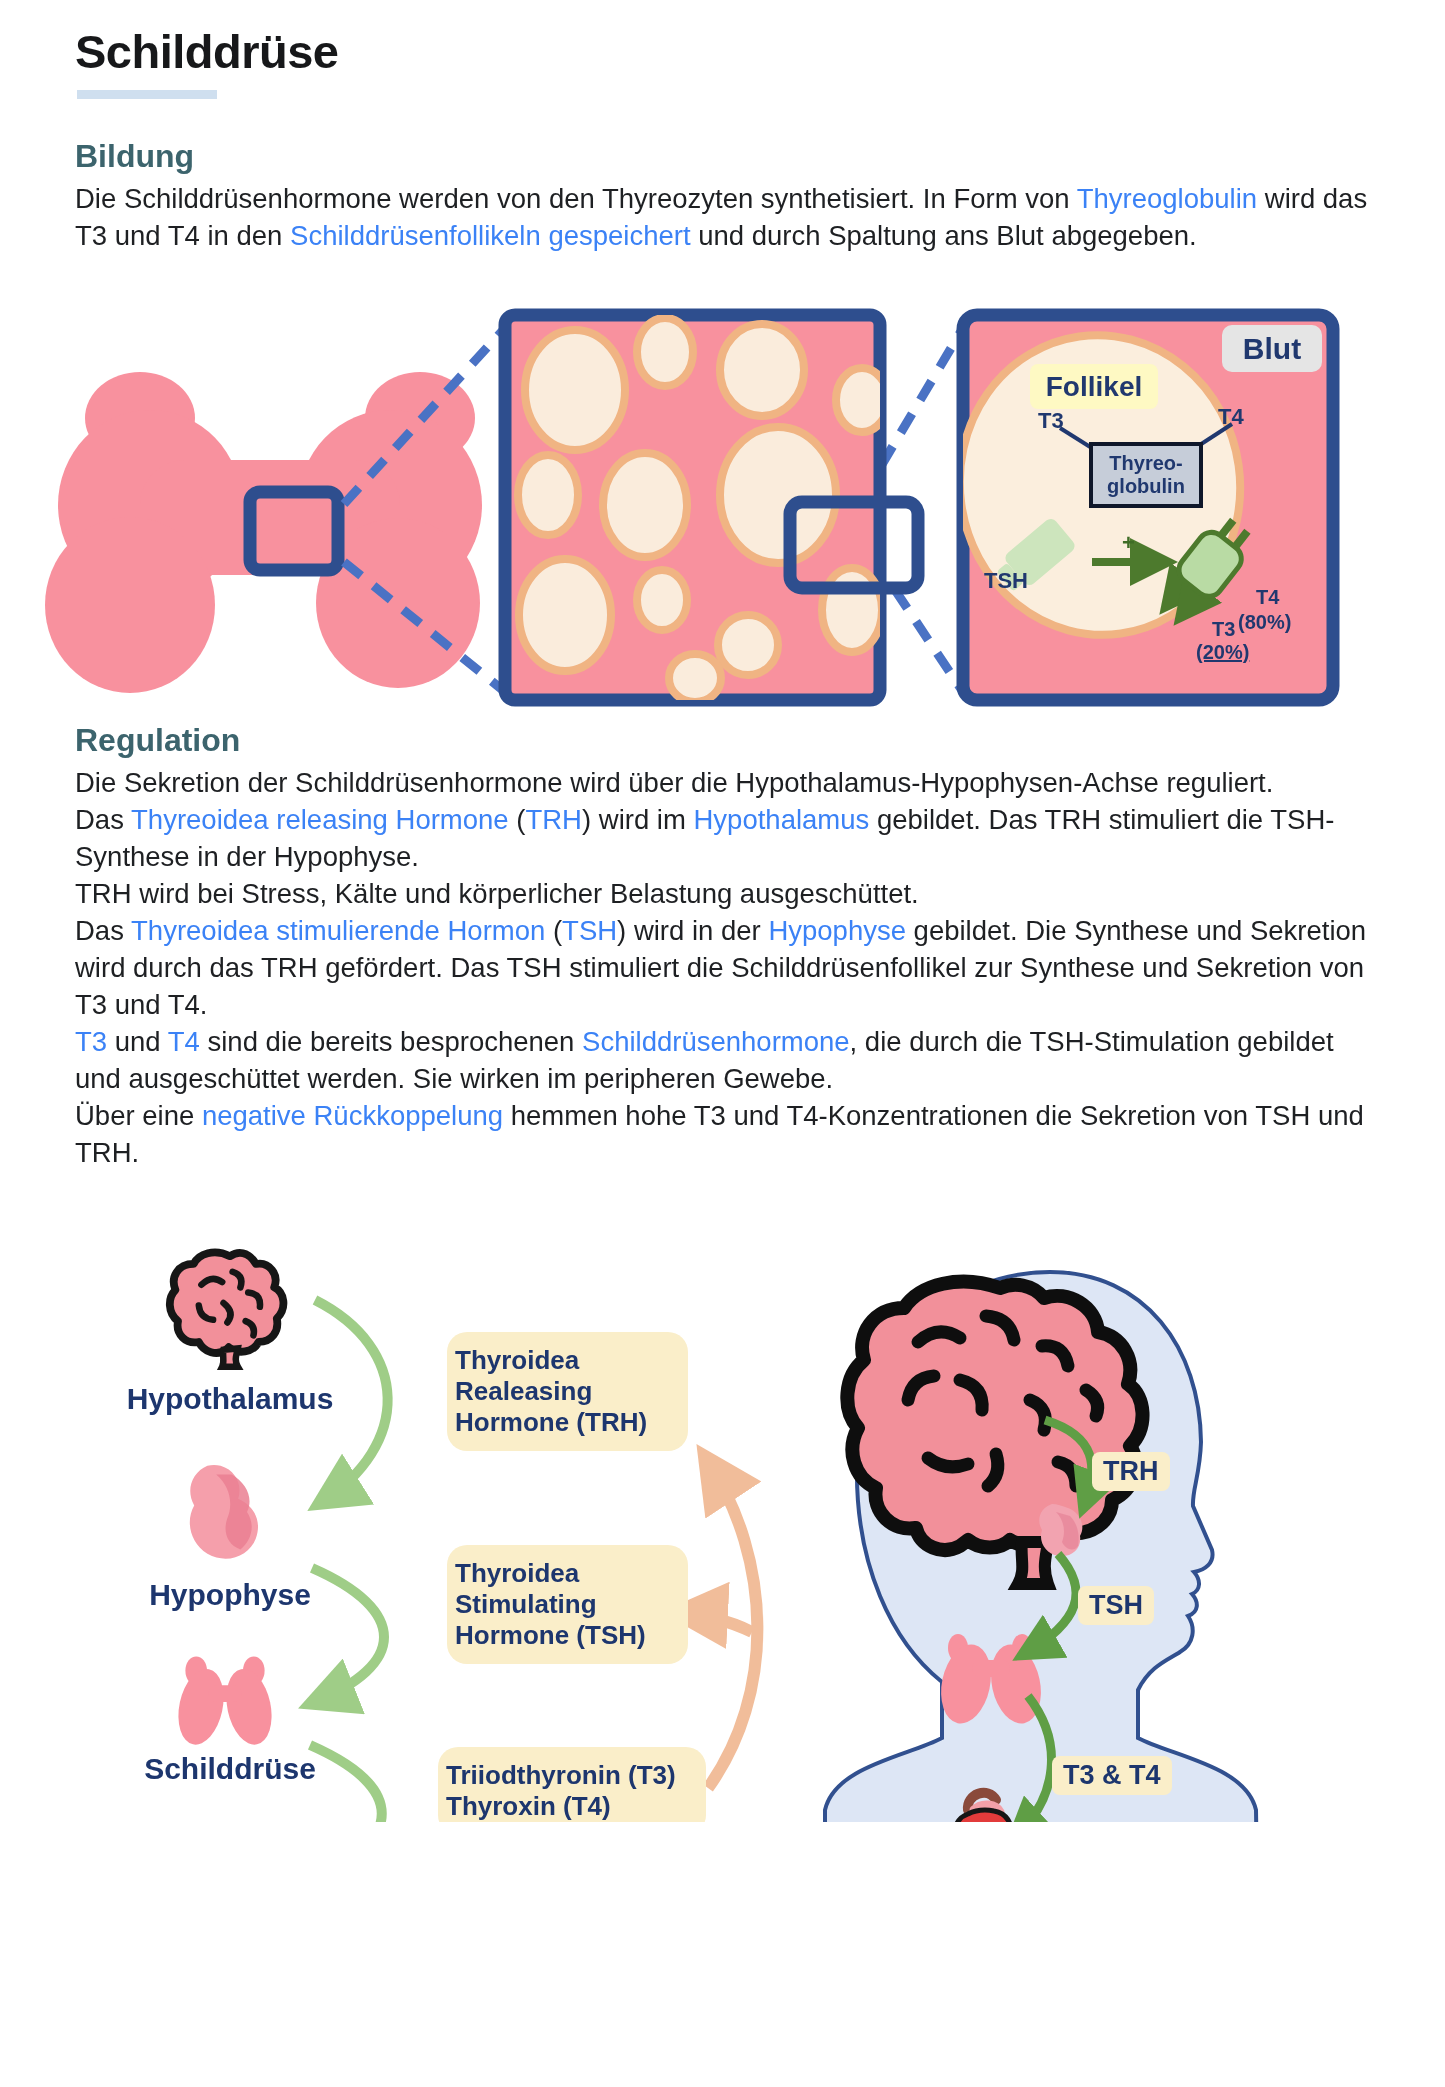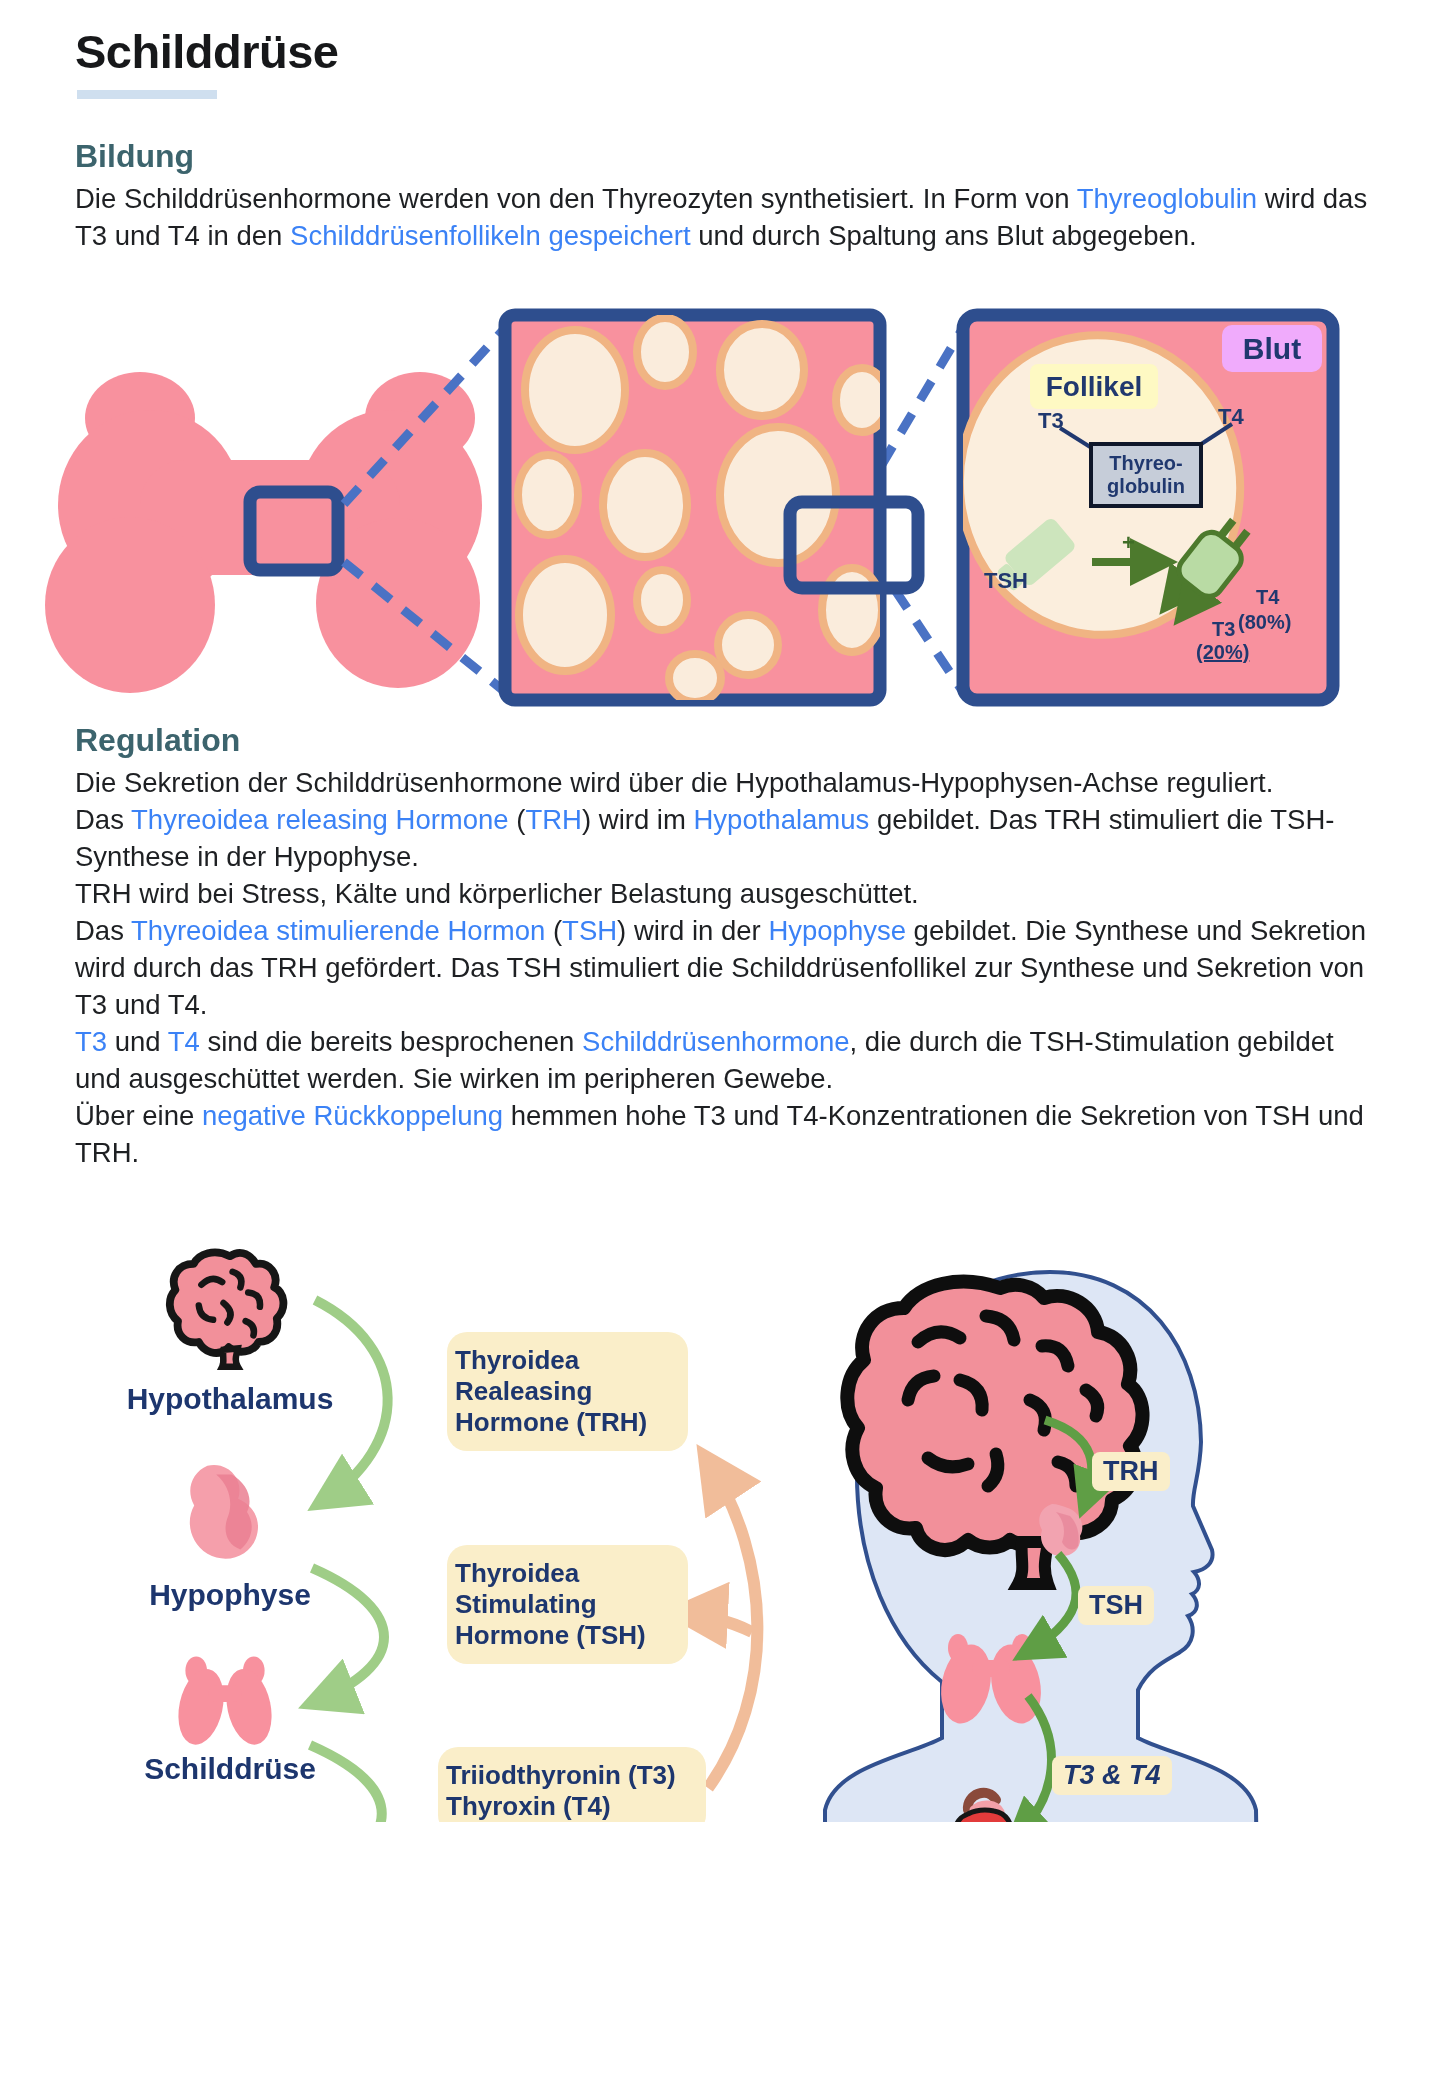--- a/index.html
+++ b/index.html
@@ -7,21 +7,21 @@
         font-family:"Liberation Sans", sans-serif;overflow:hidden;}
   .abs{position:absolute;}
   
   .doc-title{left:75px;top:24px;font-size:47px;font-weight:bold;color:#17181a;letter-spacing:-0.5px;}
   .title-underline{left:77px;top:90px;width:140px;height:9px;background:#cfdfef;}
   .section-heading{font-size:32px;font-weight:bold;color:#3c646d;}
   .body-text{width:1300px;font-size:27.5px;line-height:37px;color:#1e2023;}
   .body-text b{font-weight:normal;color:#3b82f6;}
   
   .chip{display:flex;align-items:center;justify-content:center;font-weight:bold;color:#20386f;}
-  .chip-blut{left:1222px;top:25px;width:100px;height:47px;background:#f0abfc;border-radius:10px;font-size:30px;}
+  .chip-blut{left:1222px;top:25px;width:100px;height:47px;background:#e5e5e5;border-radius:10px;font-size:30px;}
   .chip-follikel{left:1030px;top:64px;width:128px;height:45px;background:#fef9c3;border-radius:8px;font-size:28px;}
   .mini-label{font-size:22px;font-weight:bold;color:#20386f;}
   .tg-box{left:1089px;top:142px;width:102px;background:#c6cdd9;border:4px solid #0f172a;
           color:#20386f;font-size:20px;font-weight:bold;text-align:center;line-height:1.15;padding:6px 2px;}
   .pct-label{font-size:20px;font-weight:bold;color:#20386f;}
   .plus-label{font-size:22px;font-weight:bold;color:#3f6d26;}
   
   .node-label{font-size:30px;font-weight:bold;color:#1d366e;text-align:center;}
   .hormone-box{background:#faeec9;border-radius:20px;padding:13px 8px;text-align:left;
                font-size:26px;line-height:31px;font-weight:bold;color:#1d366e;}
@@ -286,21 +286,21 @@
       </g>
 
       <g fill="none" stroke="#5f9e45" stroke-width="9">
         <path d="M 245 170 C 296 186, 299 216, 284 256" marker-end="url(#mGreen)"></path>
         <path d="M 258 304 C 290 340, 280 372, 224 404" marker-end="url(#mGreen)"></path>
         <path d="M 228 446 C 264 492, 258 548, 214 588" marker-end="url(#mGreen)"></path>
       </g>
     </svg>
     <div class="abs head-chip" style="left:292px;top:202px;">TRH</div>
     <div class="abs head-chip" style="left:278px;top:336px;">TSH</div>
-    <div class="abs head-chip" style="left:252px;top:506px;font-style:italic;">T3 &amp; T4</div>
+    <div class="abs head-chip" style="left:252px;top:506px;">T3 &amp; T4</div>
   </div>
 
   <div class="abs footer-bar"></div>
   <svg class="abs" style="left:20px;top:2010px;" width="74" height="70" viewBox="0 0 100 92">
     <path d="M50 82 C 20 60 8 42 10 27 C 12 13 28 7 40 15 C 45 18 48 22 50 26 C 52 22 55 18 60 15 C 72 7 88 13 90 27 C 92 42 80 60 50 82 Z" fill="none" stroke="#111111" stroke-width="7" stroke-linejoin="round"></path>
     <path d="M13 44 h17 l7 -12 8 22 9 -30 6 14 h27" fill="none" stroke="#111111" stroke-width="6" stroke-linejoin="round" stroke-linecap="round"></path>
   </svg>
   <div class="abs page-num-bar"></div>
   <div class="abs page-num">11</div>
 

